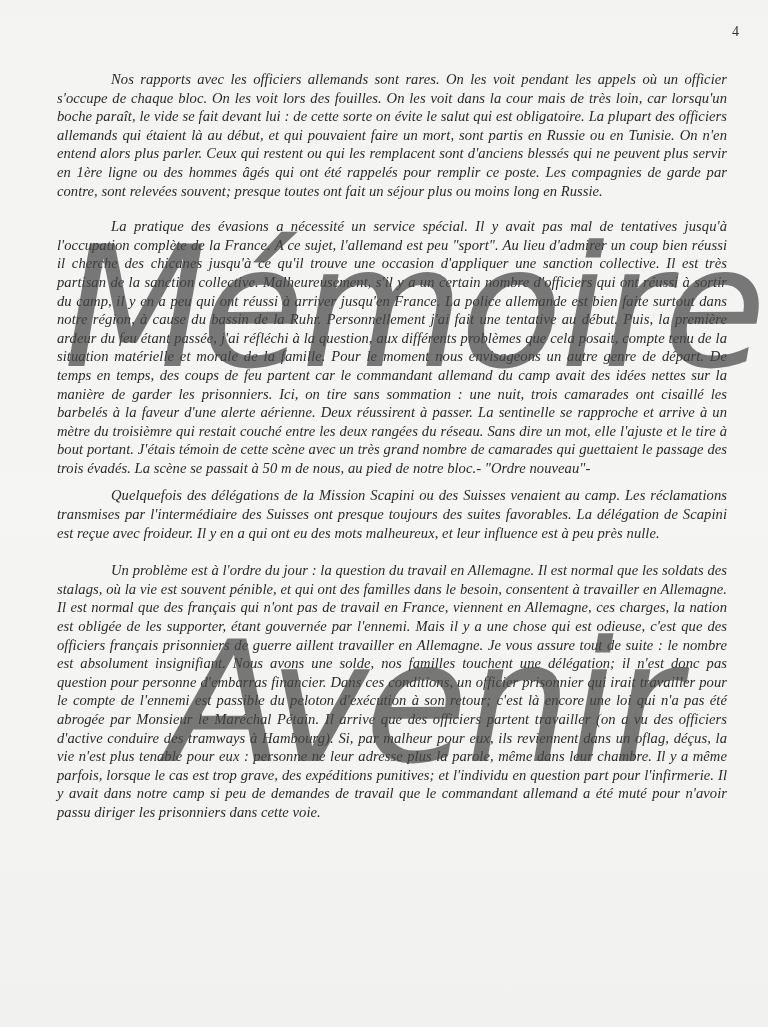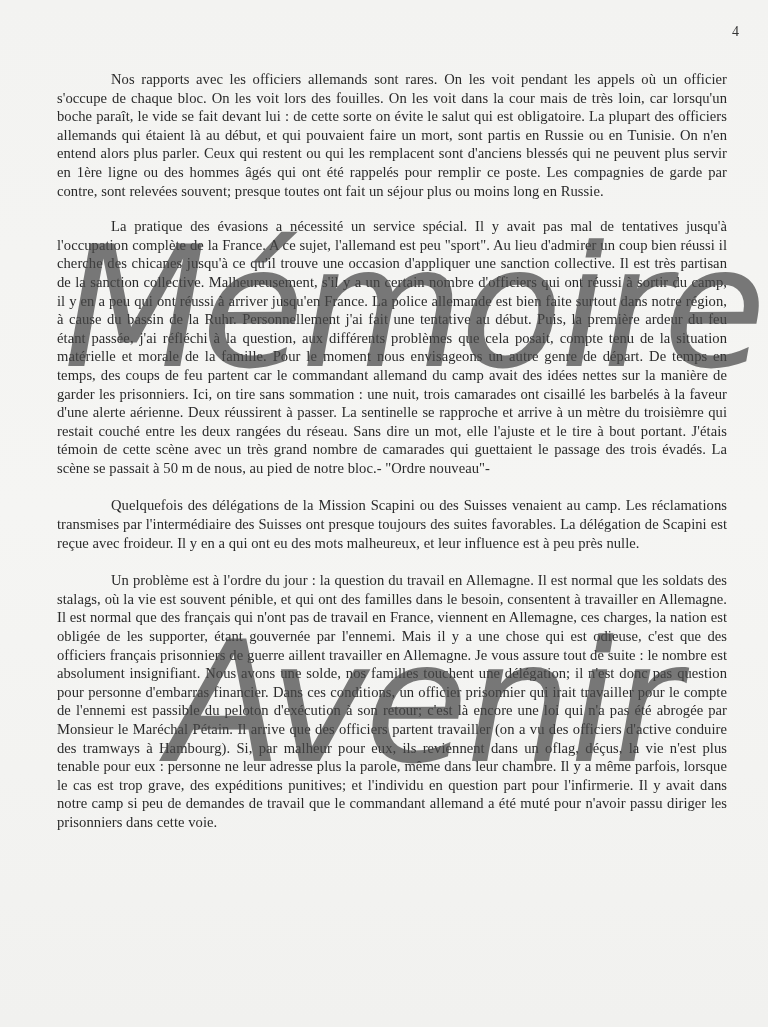--- a/index.html
+++ b/index.html
@@ -17,21 +17,21 @@
     .page-number {
       position: absolute; top: 24px; left: 732px;
       font-size: 14px; color: #333;
     }
     .body-text {
       position: absolute; left: 57px; top: 70px; width: 670px;
       font-size: 14.6px; line-height: 18.6px;
       text-align: justify;
       letter-spacing: 0.05px;
     }
-    .para { margin: 0; text-indent: 54px; }
+    .para { margin: 0; text-indent: 54px; font-style: italic; }
     .para + .para { margin-top: 18px; }
     .para.p1 { padding-top: 0; }
     .watermark {
       position: absolute;
       font-family: "DejaVu Sans", "Liberation Sans", sans-serif;
       color: rgba(70,70,70,0.72);
       pointer-events: none;
       white-space: nowrap;
       font-weight: 400;
     }
@@ -41,19 +41,19 @@
   </style>
 </head>
 <body>
 
 <div class="page">
   <div class="page-number">4</div>
 
   <div class="body-text">
     <p class="para p1">Nos rapports avec les officiers allemands sont rares. On les voit pendant les appels où un officier s'occupe de chaque bloc. On les voit lors des fouilles. On les voit dans la cour mais de très loin, car lorsqu'un boche paraît, le vide se fait devant lui : de cette sorte on évite le salut qui est obligatoire. La plupart des officiers allemands qui étaient là au début, et qui pouvaient faire un mort, sont partis en Russie ou en Tunisie. On n'en entend alors plus parler. Ceux qui restent ou qui les remplacent sont d'anciens blessés qui ne peuvent plus servir en 1ère ligne ou des hommes âgés qui ont été rappelés pour remplir ce poste. Les compagnies de garde par contre, sont relevées souvent; presque toutes ont fait un séjour plus ou moins long en Russie.</p>
     <p class="para" style="margin-top:17px">La pratique des évasions a nécessité un service spécial. Il y avait pas mal de tentatives jusqu'à l'occupation complète de la France. A ce sujet, l'allemand est peu "sport". Au lieu d'admirer un coup bien réussi il cherche des chicanes jusqu'à ce qu'il trouve une occasion d'appliquer une sanction collective. Il est très partisan de la sanction collective. Malheureusement, s'il y a un certain nombre d'officiers qui ont réussi à sortir du camp, il y en a peu qui ont réussi à arriver jusqu'en France. La police allemande est bien faite surtout dans notre région, à cause du bassin de la Ruhr. Personnellement j'ai fait une tentative au début. Puis, la première ardeur du feu étant passée, j'ai réfléchi à la question, aux différents problèmes que cela posait, compte tenu de la situation matérielle et morale de la famille. Pour le moment nous envisageons un autre genre de départ. De temps en temps, des coups de feu partent car le commandant allemand du camp avait des idées nettes sur la manière de garder les prisonniers. Ici, on tire sans sommation : une nuit, trois camarades ont cisaillé les barbelés à la faveur d'une alerte aérienne. Deux réussirent à passer. La sentinelle se rapproche et arrive à un mètre du troisièmre qui restait couché entre les deux rangées du réseau. Sans dire un mot, elle l'ajuste et le tire à bout portant. J'étais témoin de cette scène avec un très grand nombre de camarades qui guettaient le passage des trois évadés. La scène se passait à 50 m de nous, au pied de notre bloc.- "Ordre nouveau"-</p>
-    <p class="para" style="margin-top:19px">Quelquefois des délégations de la Mission Scapini ou des Suisses venaient au camp. Les réclamations transmises par l'intermédiaire des Suisses ont presque toujours des suites favorables. La délégation de Scapini est reçue avec froideur. Il y en a qui ont eu des mots malheureux, et leur influence est à peu près nulle.</p>
+    <p class="para" style="margin-top:9px">Quelquefois des délégations de la Mission Scapini ou des Suisses venaient au camp. Les réclamations transmises par l'intermédiaire des Suisses ont presque toujours des suites favorables. La délégation de Scapini est reçue avec froideur. Il y en a qui ont eu des mots malheureux, et leur influence est à peu près nulle.</p>
     <p class="para" style="margin-top:19px">Un problème est à l'ordre du jour : la question du travail en Allemagne. Il est normal que les soldats des stalags, où la vie est souvent pénible, et qui ont des familles dans le besoin, consentent à travailler en Allemagne. Il est normal que des français qui n'ont pas de travail en France, viennent en Allemagne, ces charges, la nation est obligée de les supporter, étant gouvernée par l'ennemi. Mais il y a une chose qui est odieuse, c'est que des officiers français prisonniers de guerre aillent travailler en Allemagne. Je vous assure tout de suite : le nombre est absolument insignifiant. Nous avons une solde, nos familles touchent une délégation; il n'est donc pas question pour personne d'embarras financier. Dans ces conditions, un officier prisonnier qui irait travailler pour le compte de l'ennemi est passible du peloton d'exécution à son retour; c'est là encore une loi qui n'a pas été abrogée par Monsieur le Maréchal Pétain. Il arrive que des officiers partent travailler (on a vu des officiers d'active conduire des tramways à Hambourg). Si, par malheur pour eux, ils reviennent dans un oflag, déçus, la vie n'est plus tenable pour eux : personne ne leur adresse plus la parole, même dans leur chambre. Il y a même parfois, lorsque le cas est trop grave, des expéditions punitives; et l'individu en question part pour l'infirmerie. Il y avait dans notre camp si peu de demandes de travail que le commandant allemand a été muté pour n'avoir passu diriger les prisonniers dans cette voie.</p>
   </div>
 
   <div class="watermark wm-1">Mémoire</div>
   <div class="watermark wm-3">Avenir</div>
 </div>
 
 </body></html>

